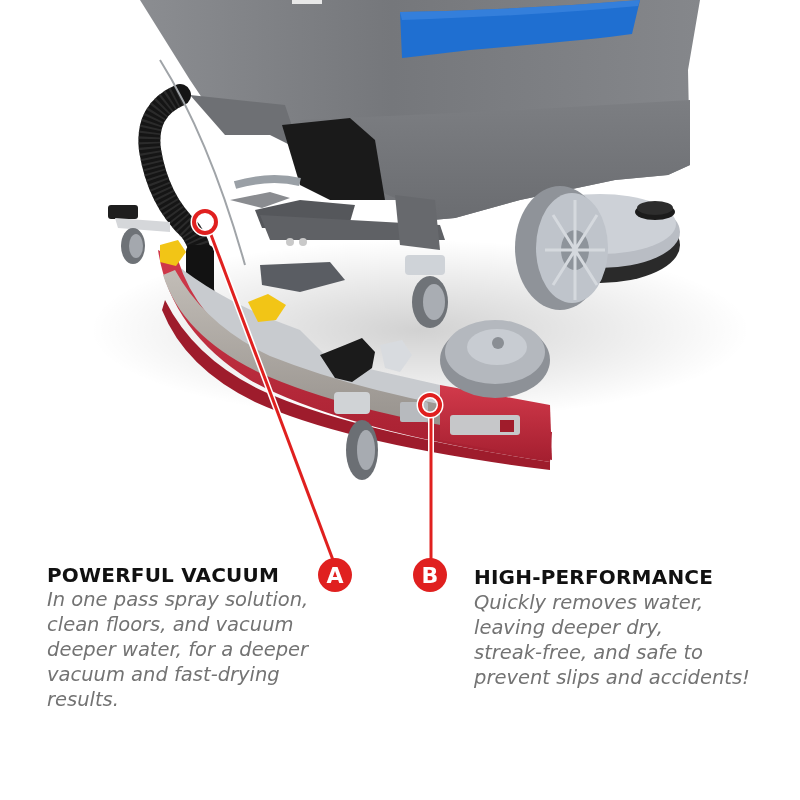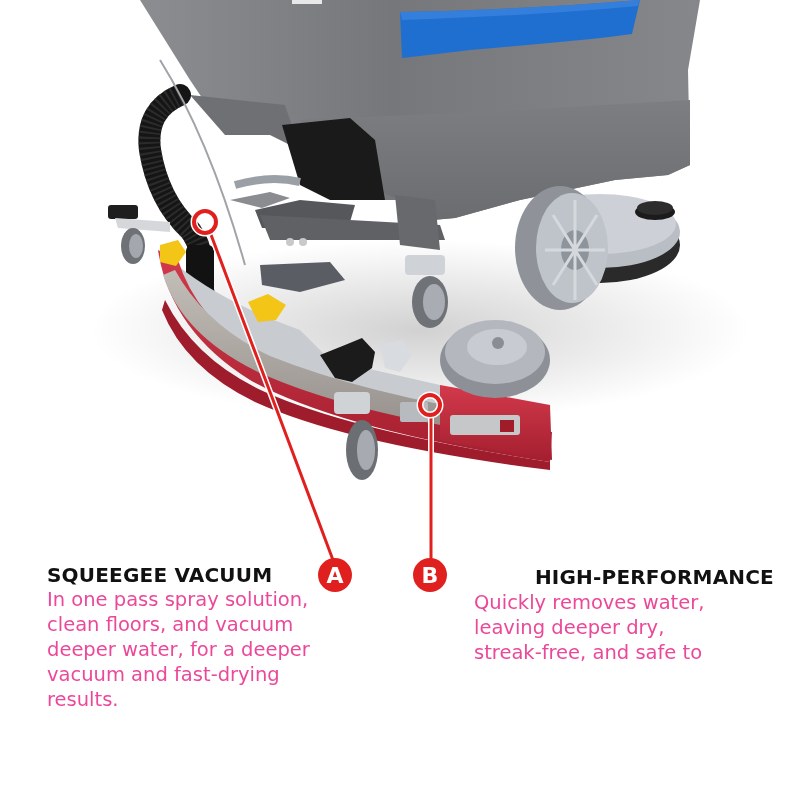--- a/index.html
+++ b/index.html
@@ -7,25 +7,25 @@
          font-family: "Liberation Sans", "DejaVu Sans", sans-serif; }
   .illustration { position: absolute; left: 0; top: 0; width: 800px; height: 560px; }
   .callout-svg { position: absolute; left: 0; top: 0; width: 800px; height: 800px; pointer-events: none; }
   .badge { position: absolute; width: 34px; height: 34px; border-radius: 50%;
            background: #e0201f; color: #fff; font-weight: bold; font-size: 22px;
            display: flex; align-items: center; justify-content: center;
            font-family: "DejaVu Sans", sans-serif; }
   .feature { position: absolute; color: #111; }
   .feature h2 { margin: 0; font-size: 20px; line-height: 24px; font-weight: bold;
                 font-family: "DejaVu Sans", sans-serif; letter-spacing: 0.2px; }
-  .feature p { margin: 0; font-size: 19.5px; line-height: 25px; color: #ec4899;
-               font-family: "DejaVu Sans", sans-serif; font-weight: normal; }
+  .feature p { margin: 0; font-size: 19.5px; line-height: 25px; color: #737373;
+               font-family: "DejaVu Sans", sans-serif; font-weight: normal; font-style: italic; }
   .feature-a { left: 47px; top: 563px; width: 300px; }
   .feature-b { left: 474px; top: 565px; width: 300px; }
-  .feature-b h2 { line-height: 25px; text-align: right; }
+  .feature-b h2 { line-height: 25px; }
 </style>
 </head>
 <body>
 
 <svg class="illustration" viewBox="0 0 800 560" xmlns="http://www.w3.org/2000/svg">
   <defs>
     <linearGradient id="bodyGrad" x1="0" y1="0" x2="1" y2="0">
       <stop offset="0" stop-color="#8b8d91"></stop>
       <stop offset="0.45" stop-color="#75777b"></stop>
       <stop offset="1" stop-color="#85878b"></stop>
@@ -151,25 +151,26 @@
     <line x1="431" y1="415" x2="431" y2="560" stroke="#e0201f" stroke-width="3"></line>
     <circle cx="430" cy="405" r="10" fill="none" stroke="#ffffff" stroke-width="7"></circle>
     <circle cx="430" cy="405" r="10" fill="none" stroke="#e0201f" stroke-width="4"></circle>
   </g>
 </svg>
 
 <div class="badge" style="left:318px; top:558px;">A</div>
 <div class="badge" style="left:413px; top:558px;">B</div>
 
 <div class="feature feature-a">
-  <h2>SQUEEGEE VACUUM</h2>
+  <h2>POWERFUL VACUUM</h2>
   <p>In one pass spray solution,</p>
   <p>clean floors, and vacuum</p>
   <p>deeper water, for a deeper</p>
   <p>vacuum and fast-drying results.</p>
 </div>
 
 <div class="feature feature-b">
   <h2>HIGH-PERFORMANCE</h2>
   <p>Quickly removes water,</p>
   <p>leaving deeper dry,</p>
   <p>streak-free, and safe to</p>
+  <p>prevent slips and accidents!</p>
 </div>
 
 </body></html>

